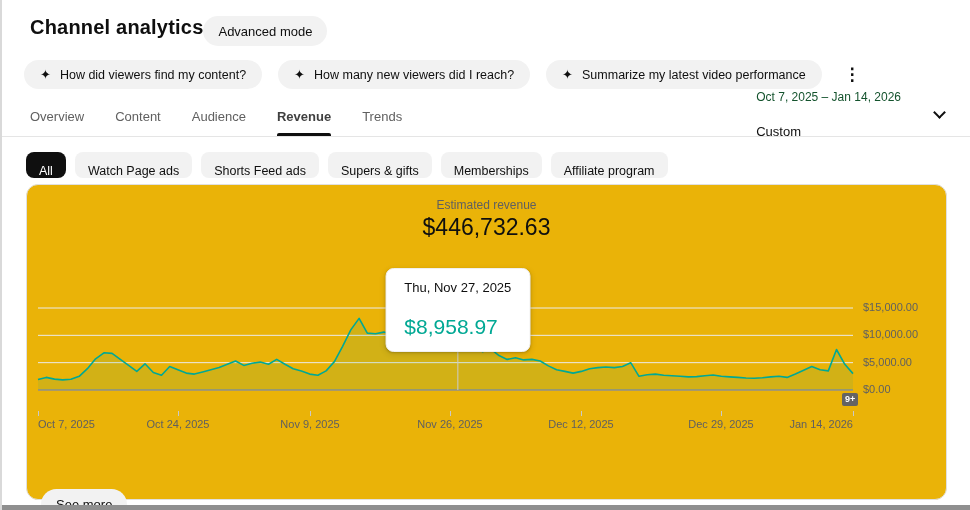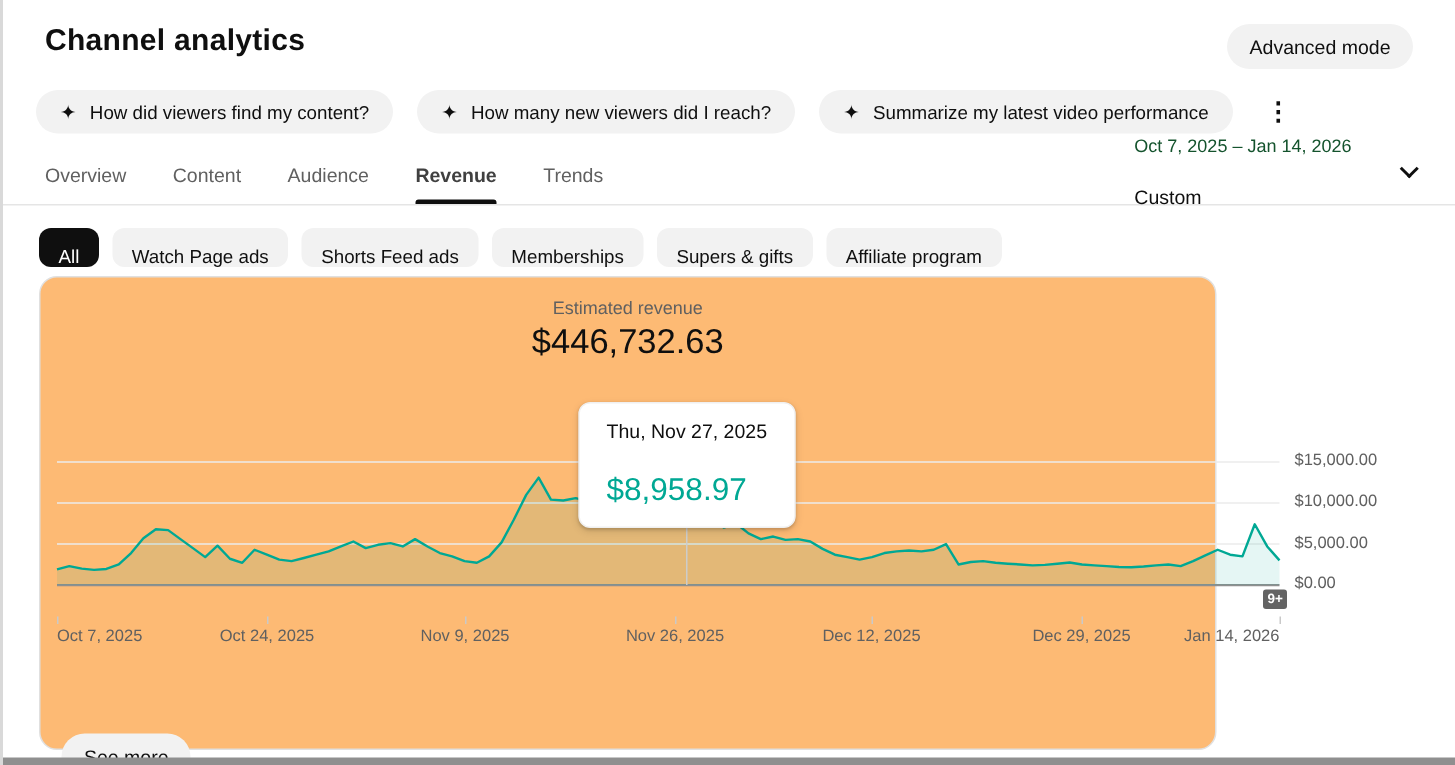--- a/index.html
+++ b/index.html
@@ -6,21 +6,21 @@
   html,body { width:970px; height:510px; }
   body {
     font-family:"Liberation Sans", sans-serif;
     background:#ffffff;
     color:#0f0f0f;
     position:relative;
     overflow:hidden;
     border-left:2px solid #d9d9d9;
   }
   
-  .title-row { display:flex; justify-content:space-between; align-items:flex-start; padding:16px 28px 0 28px; }
+  .title-row { display:flex; justify-content:flex-start; align-items:flex-start; padding:16px 28px 0 28px; }
   .page-title { font-size:20px; font-weight:700; letter-spacing:.2px; }
   .pill-btn {
     background:#f2f2f2; border:none; border-radius:16px; height:30px;
     padding:0 15px; font-size:13px; font-family:inherit; color:#0f0f0f; cursor:pointer;
   }
   .chips-row { display:flex; align-items:center; gap:16px; padding:14px 28px 0 22px; }
   .ai-chip {
     display:flex; align-items:center; gap:9px; background:#f2f2f2; border:none;
     border-radius:16px; height:29px; padding:0 16px; font-size:12.5px;
     font-family:inherit; color:#0f0f0f; cursor:pointer; white-space:nowrap;
@@ -39,22 +39,22 @@
   .chev { width:9px; height:9px; border-right:2px solid #0f0f0f; border-bottom:2px solid #0f0f0f; transform:rotate(45deg); margin-top:-4px; }
   
   .filter-row { display:flex; gap:9px; padding:15px 24px 0 24px; }
   .filter-chip {
     background:#f2f2f2; border:none; border-radius:8px; height:26px; padding:12px 13px;
     font-size:12.5px; font-family:inherit; color:#0f0f0f; cursor:pointer; white-space:nowrap;
   }
   .filter-chip.selected { background:#0f0f0f; color:#ffffff; }
   
   .card {
-    position:absolute; left:24px; top:184px; width:785px; height:316px;
-    border:1px solid #e0e0e0; border-radius:12px; background:#fdba74;
+    position:absolute; left:24px; top:184px; width:921px; height:316px;
+    border:1px solid #e0e0e0; border-radius:12px; background:#eab308;
   }
   .metric-label { position:absolute; top:13px; left:0; right:0; text-align:center; font-size:12px; color:#606060; }
   .metric-value { position:absolute; top:29px; left:0; right:0; text-align:center; font-size:23px; color:#0f0f0f; }
   .plot-svg { position:absolute; left:11px; top:111px; overflow:visible; }
   .gridline { stroke:#ebebeb; stroke-width:1; }
   .axisline { stroke:#8f8f8f; stroke-width:1.5; }
   .ylabel { position:absolute; left:836px; font-size:11px; color:#606060; white-space:nowrap; }
   .xtick { position:absolute; top:226px; width:1px; height:5px; background:#c9c9c9; }
   .xlabel { position:absolute; top:233px; font-size:11px; color:#606060; white-space:nowrap; }
   .xlabel.center { transform:translateX(-50%); }
@@ -116,22 +116,22 @@
       <div class="dp-range">Oct 7, 2025 – Jan 14, 2026</div>
       <div class="dp-mode">Custom</div>
     </div>
     <div class="chev"></div>
   </div>
 
   <div class="filter-row">
     <button class="filter-chip selected">All</button>
     <button class="filter-chip">Watch Page ads</button>
     <button class="filter-chip">Shorts Feed ads</button>
+    <button class="filter-chip">Supers &amp; gifts</button>
     <button class="filter-chip">Memberships</button>
-    <button class="filter-chip">Supers &amp; gifts</button>
     <button class="filter-chip">Affiliate program</button>
   </div>
 
   <section class="card">
     <div class="metric-label">Estimated revenue</div>
     <div class="metric-value">$446,732.63</div>
 
     <svg id="plot" class="plot-svg" width="815" height="96" viewBox="0 0 815 96">
       <g id="gridGroup">
           <line x1="0" x2="815" y1="12" y2="12" class="gridline"></line>

